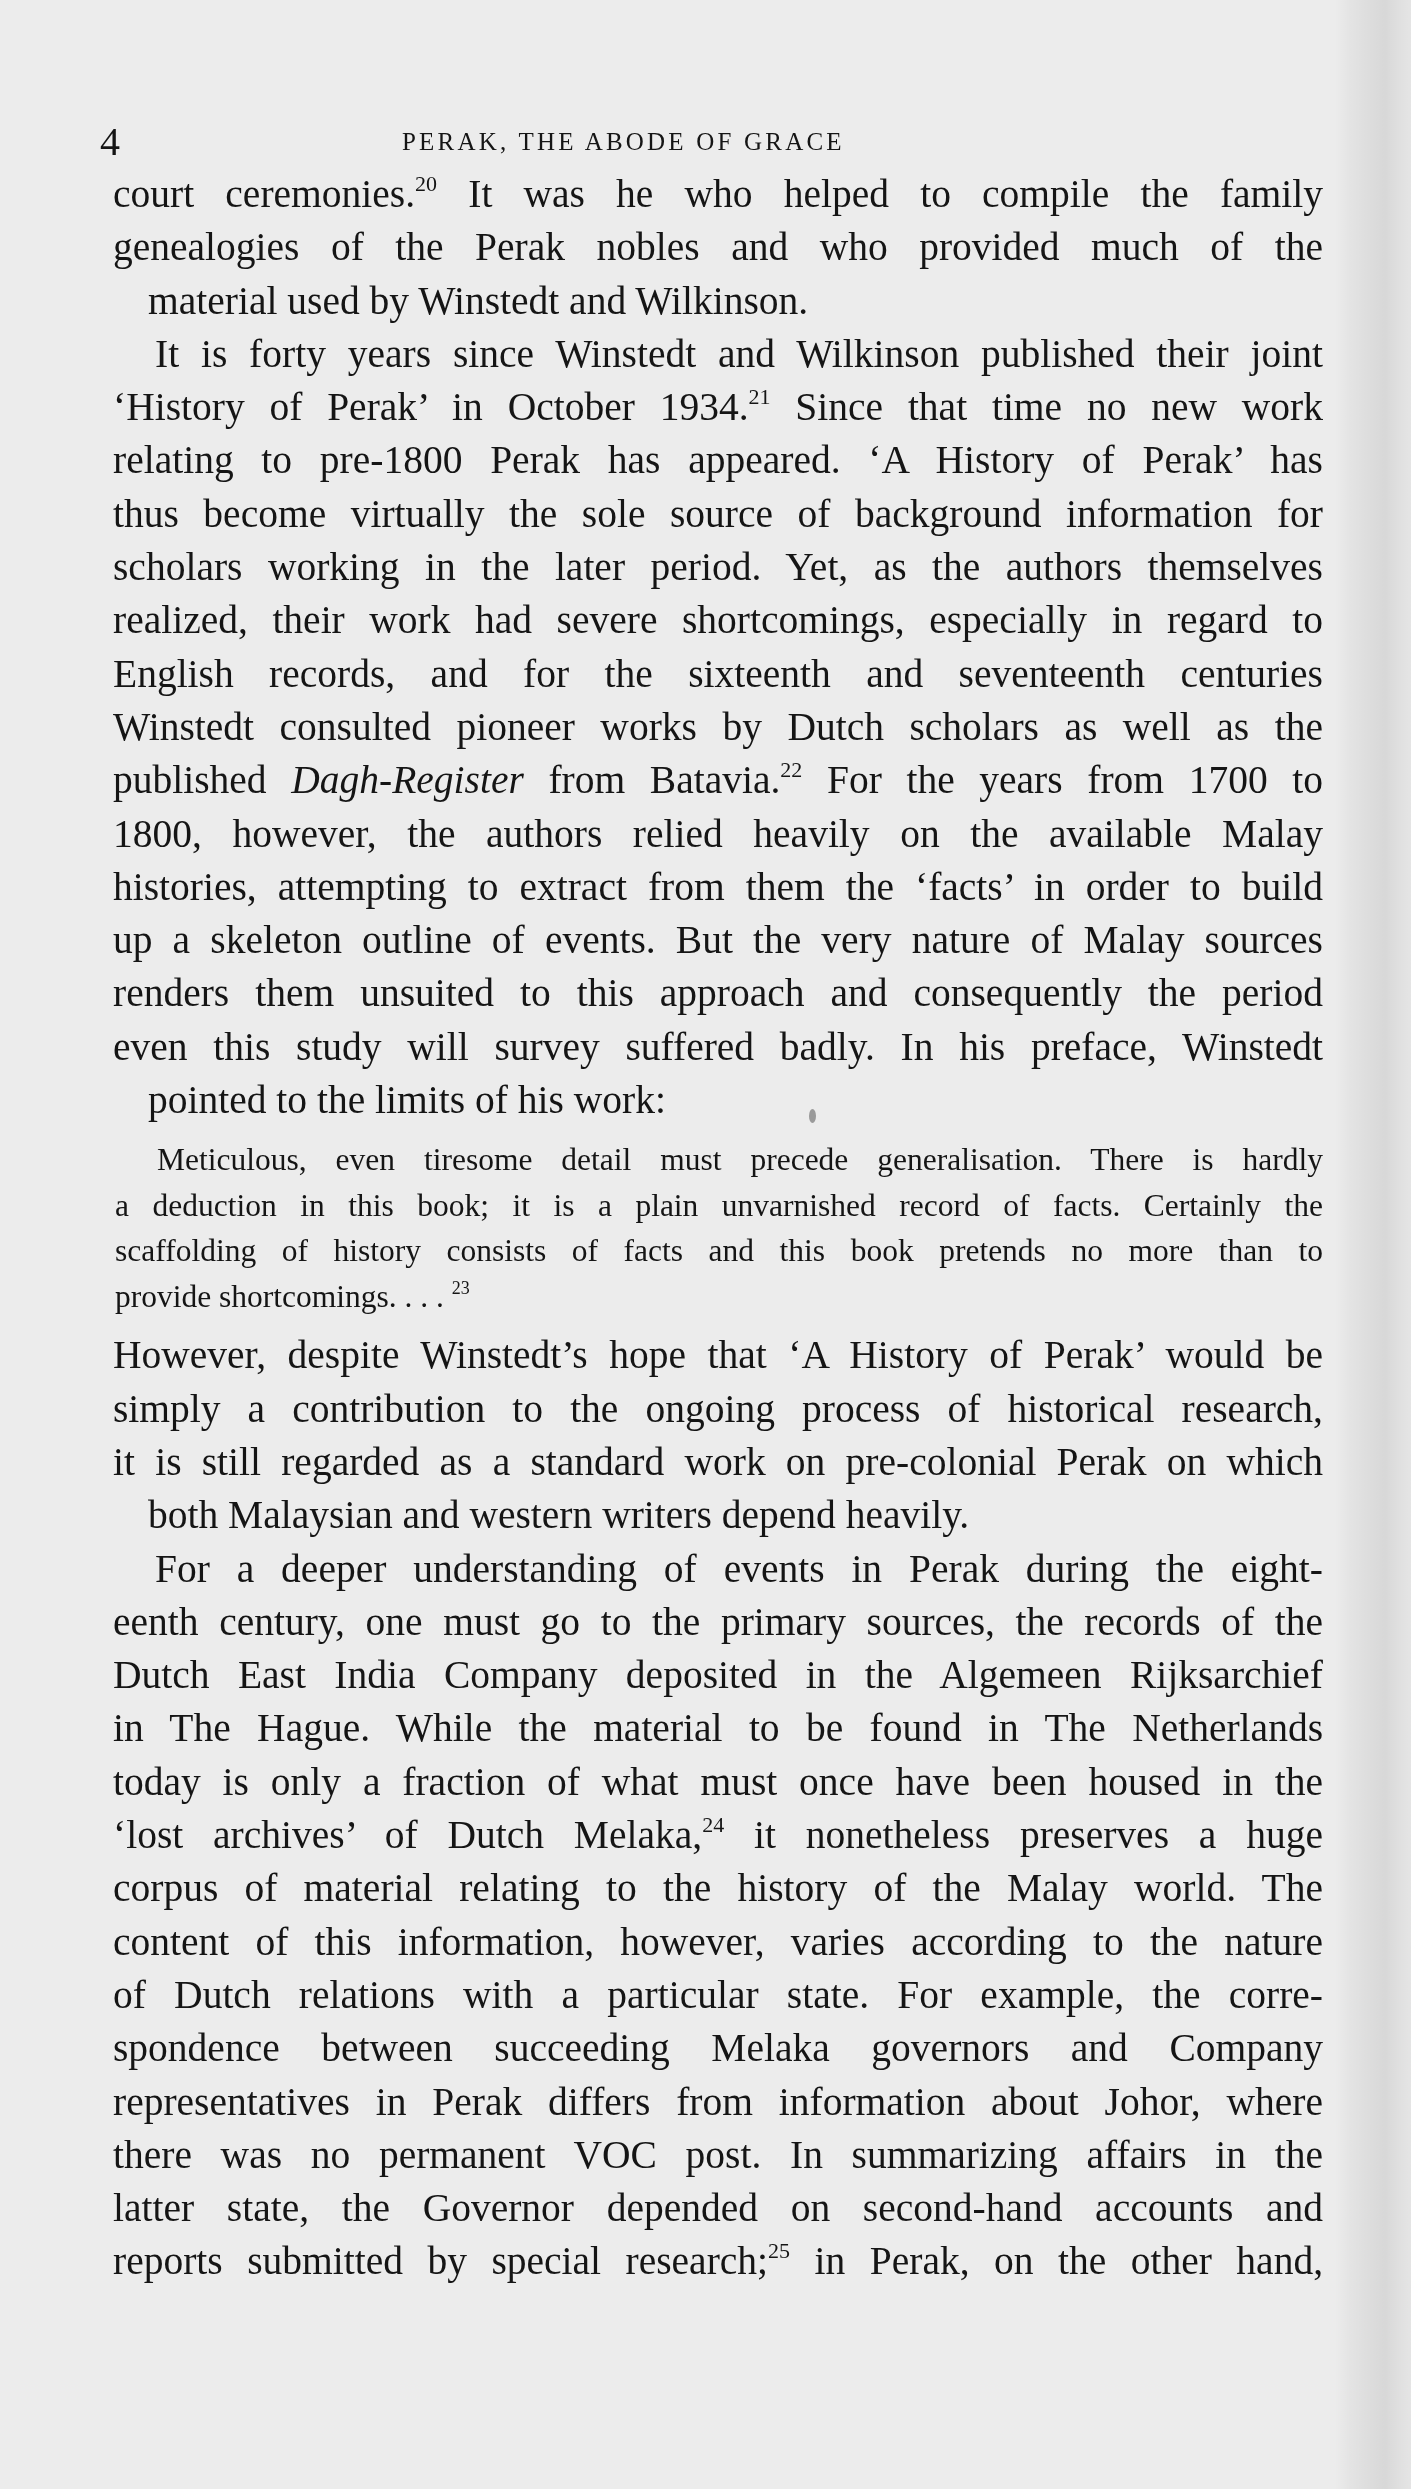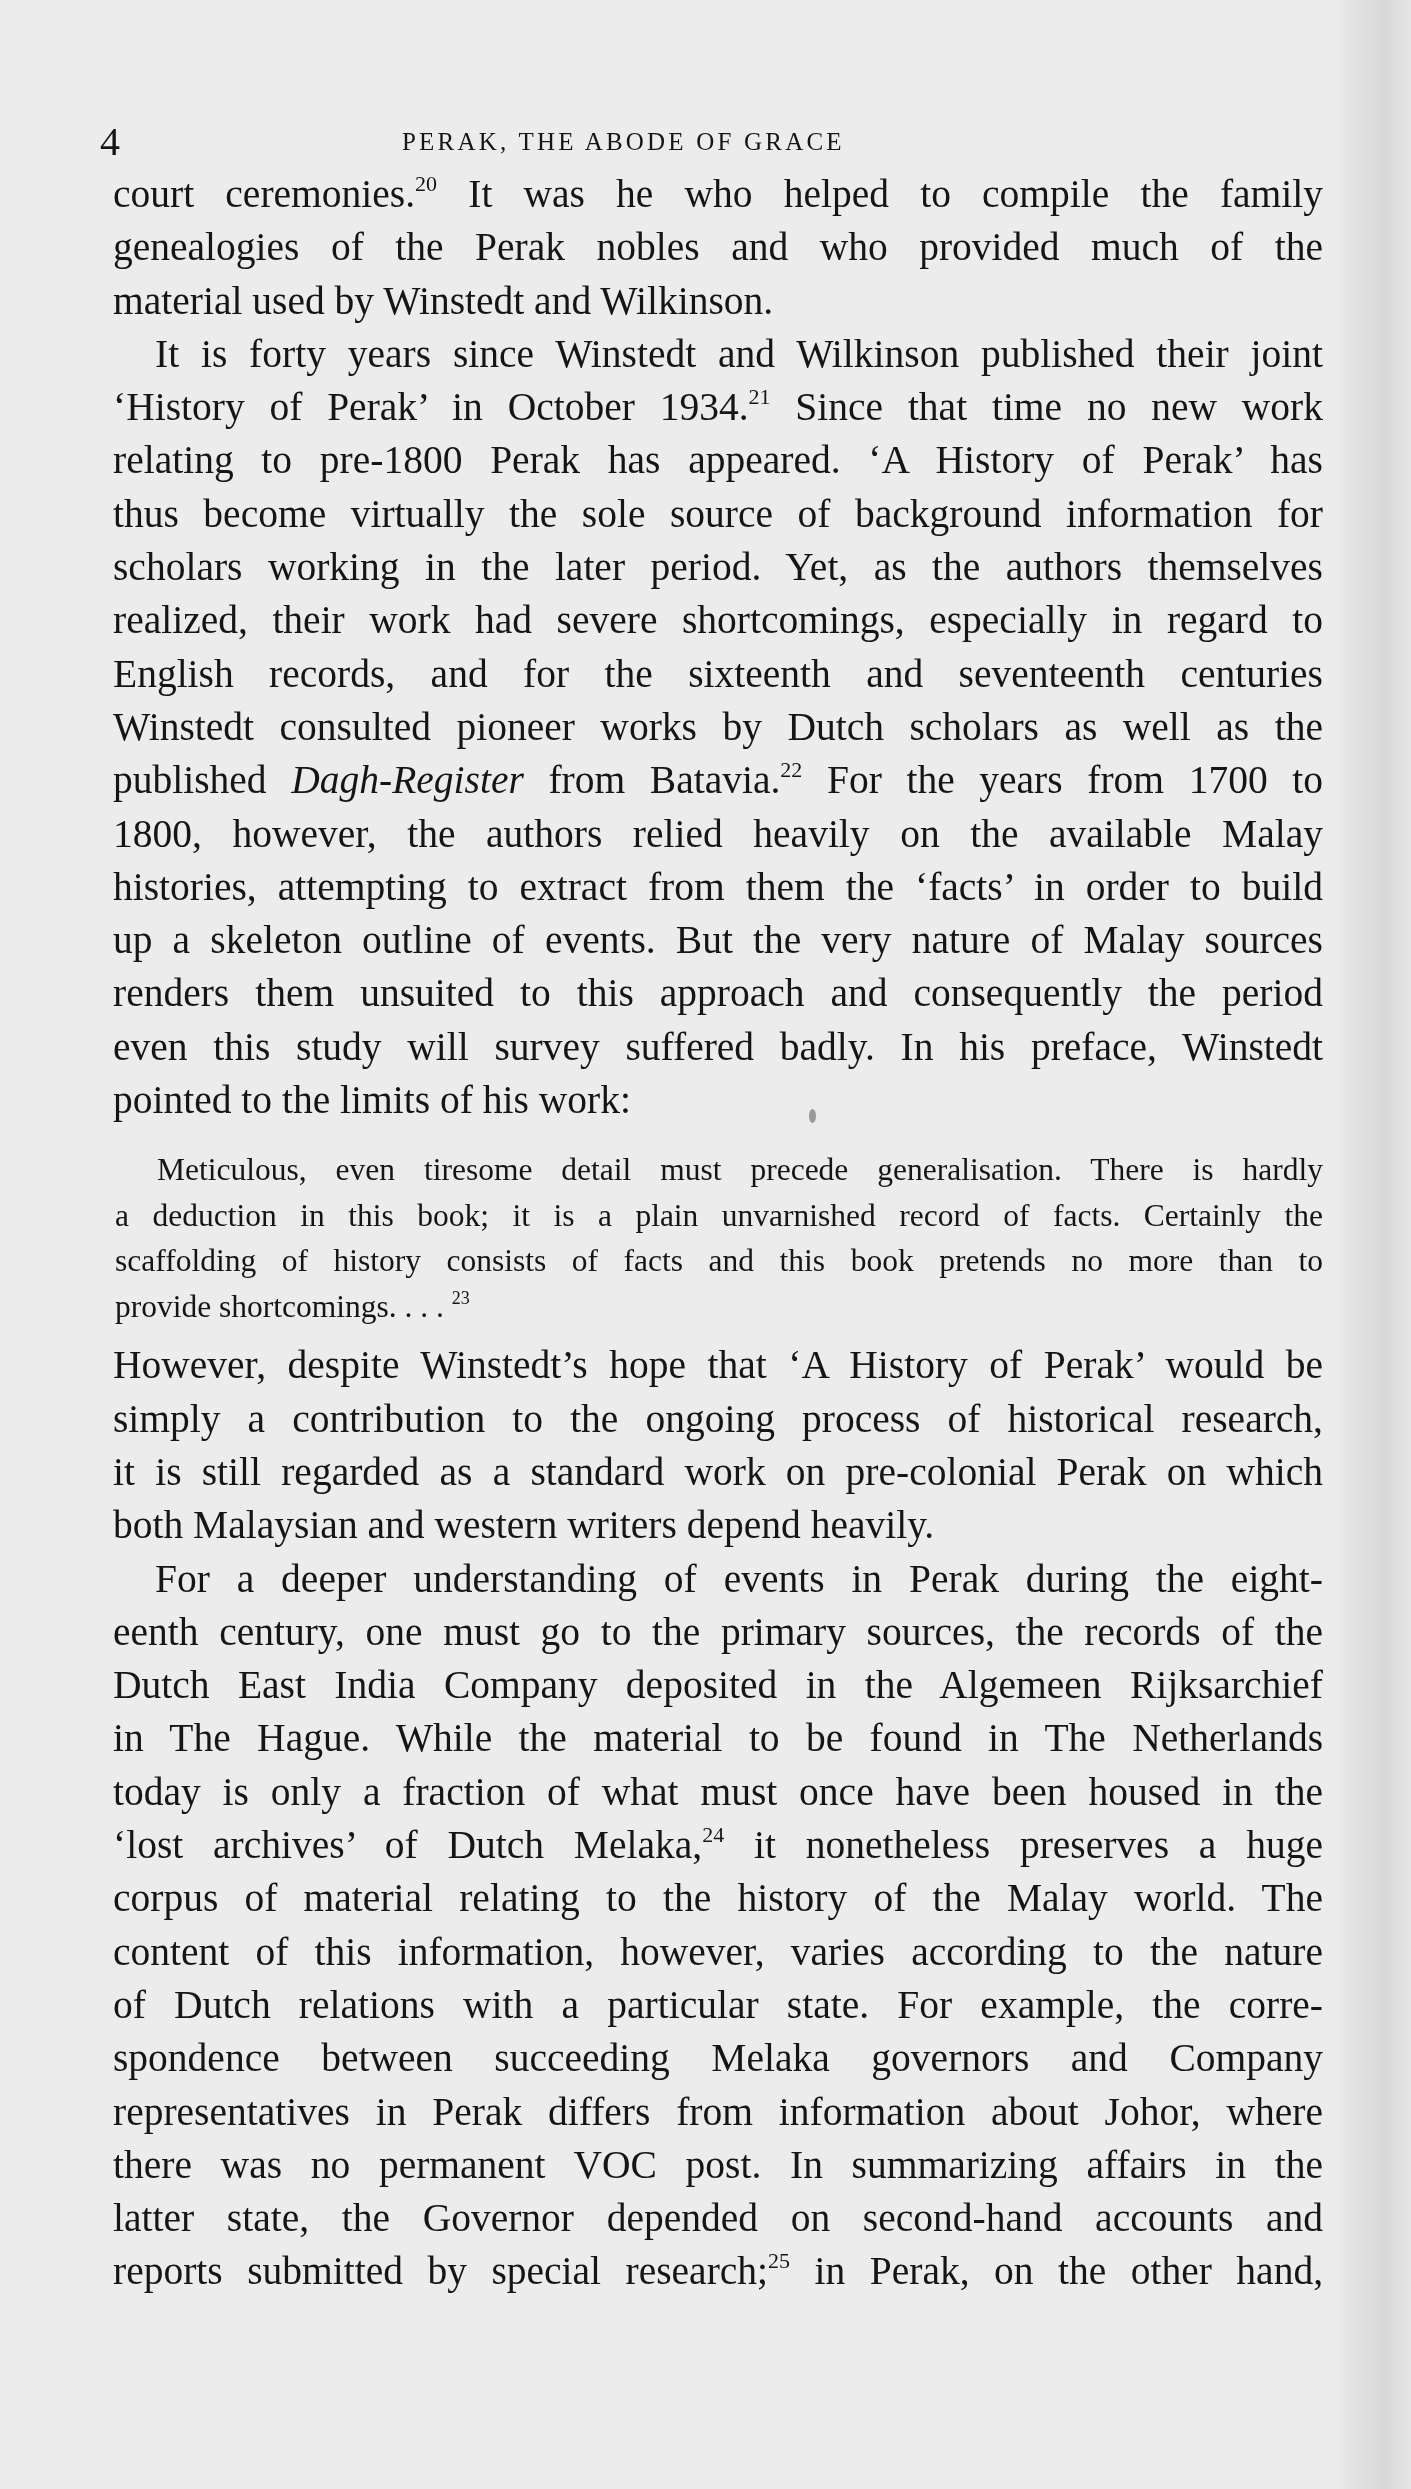--- a/index.html
+++ b/index.html
@@ -62,31 +62,32 @@
     display: block;
     height: 53.3px;
     line-height: 53.3px;
     font-size: 39.5px;
     white-space: nowrap;
     text-align: justify;
     text-align-last: justify;
   }
   .line.last {
     text-align-last: left;
+    margin-left: 35px;
   }
   .line.indent {
     padding-left: 42px;
   }
   sup.fn {
     font-size: 22px;
     line-height: 0;
     vertical-align: 16px;
   }
   .quote {
-    margin-top: 20px;
+    margin-top: 10px;
     margin-bottom: 10px;
     padding-left: 2px;
   }
   .qline {
     display: block;
     height: 45.5px;
     line-height: 45.5px;
     font-size: 31.5px;
     white-space: nowrap;
     text-align: justify;

